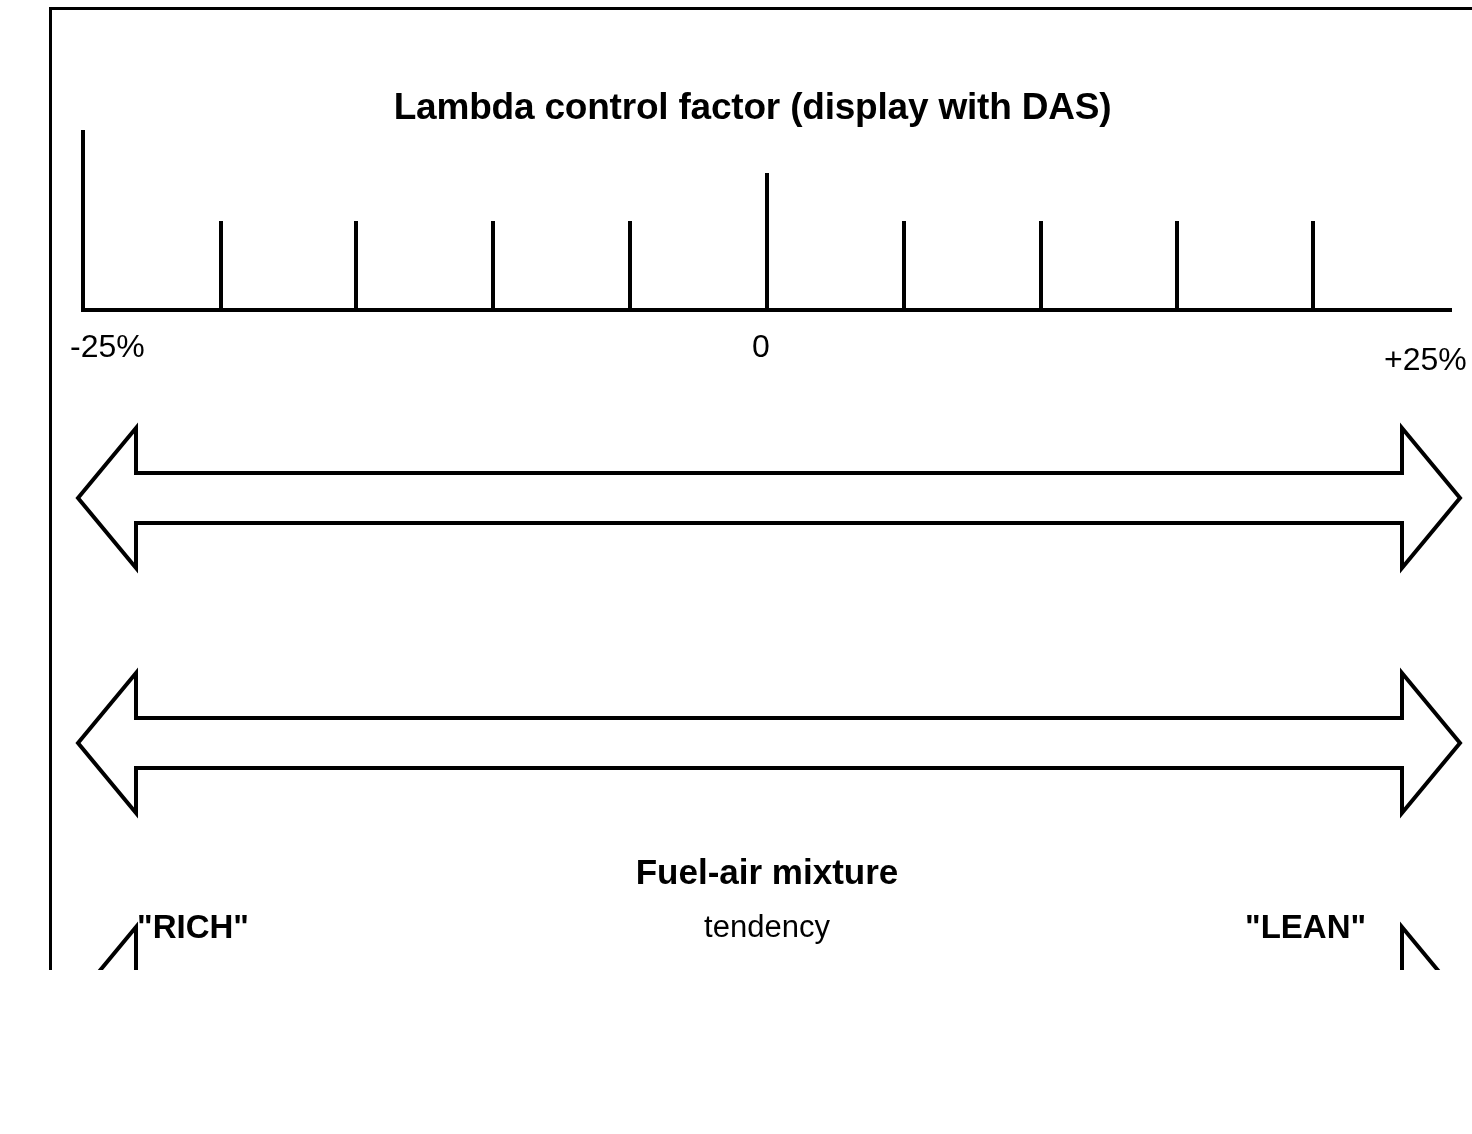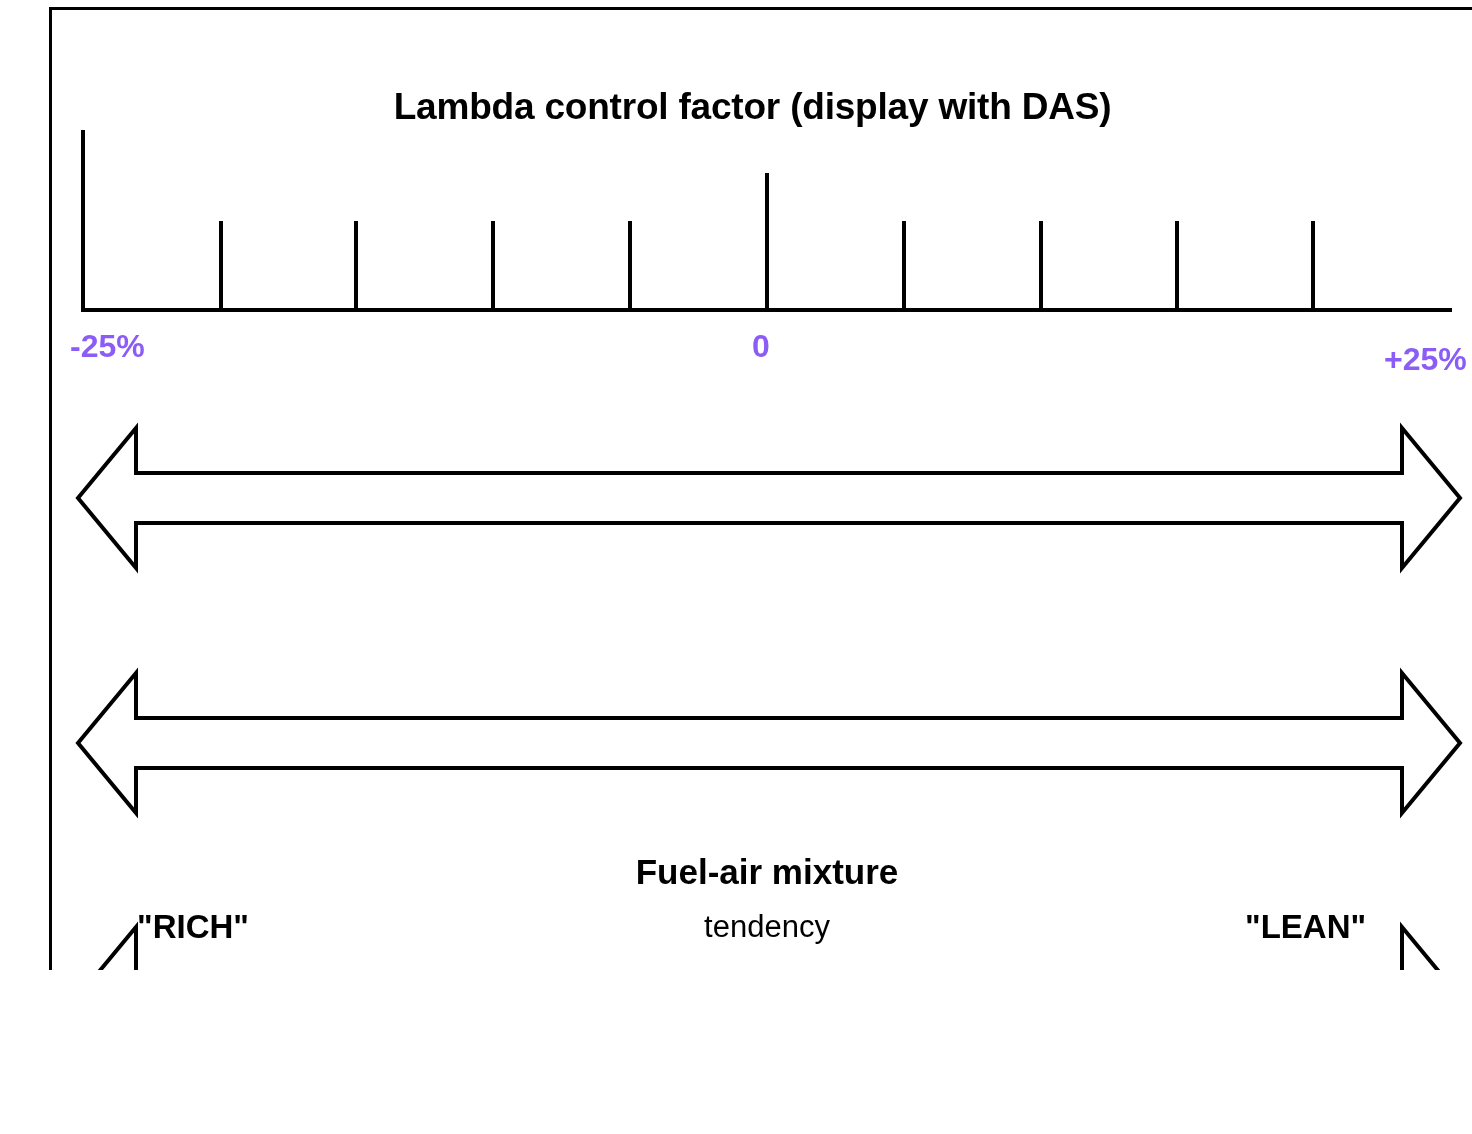--- a/index.html
+++ b/index.html
@@ -50,22 +50,22 @@
     background: #000000;
   }
   .tick {
     position: absolute;
     width: 4px;
     background: #000000;
   }
   .axis-label {
     position: absolute;
     font-size: 32px;
-    font-weight: bold;
-    color: #8b5cf6;
+    font-weight: normal;
+    color: #000000;
     white-space: nowrap;
   }
   .axis-label.left  { left: 30px;  top: 328px; }
   .axis-label.mid   { left: 712px; top: 328px; }
   .axis-label.right { left: 1344px; top: 341px; }
 
   
   .arrow-row {
     position: absolute;
     left: 0;

